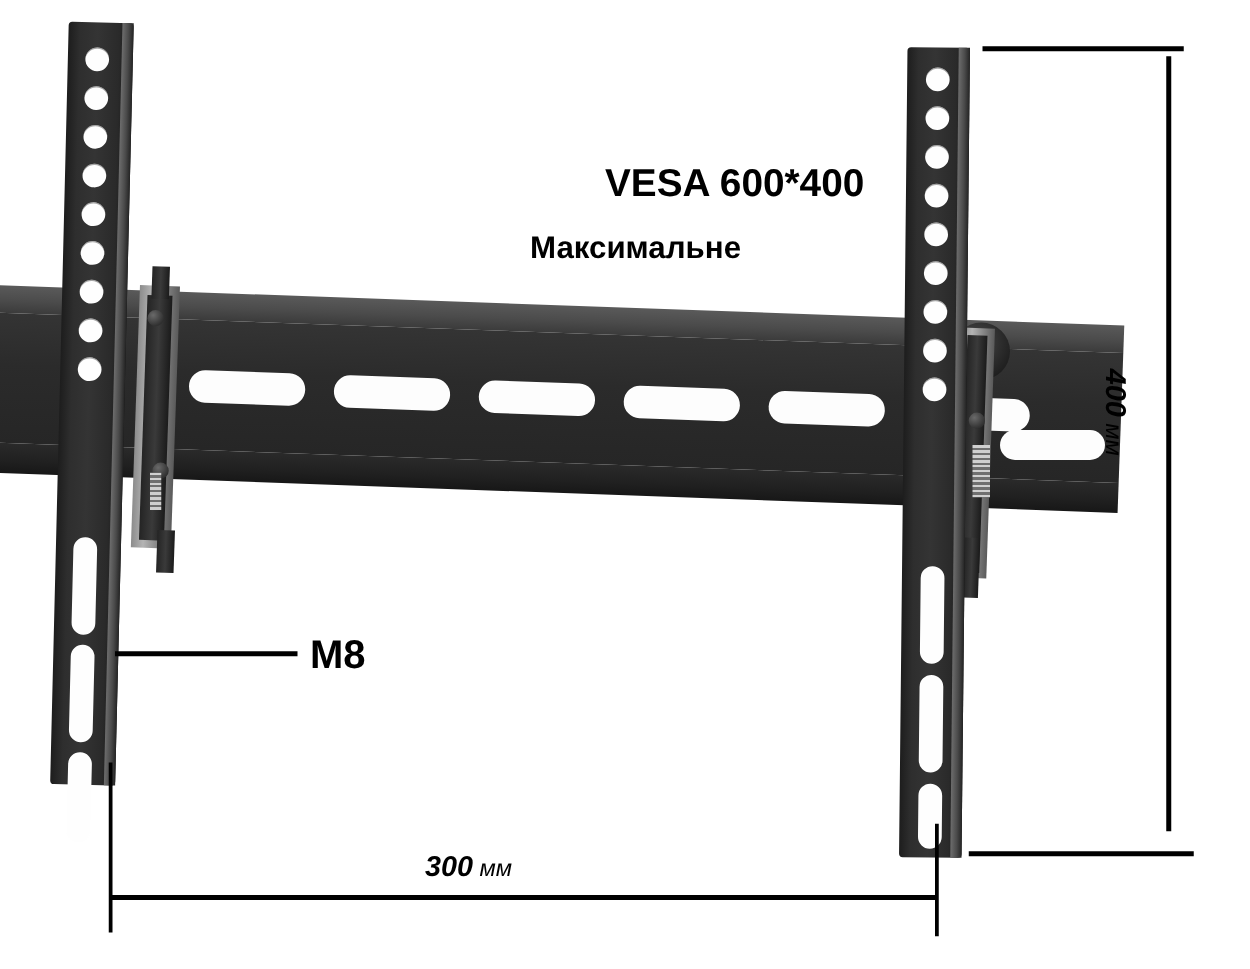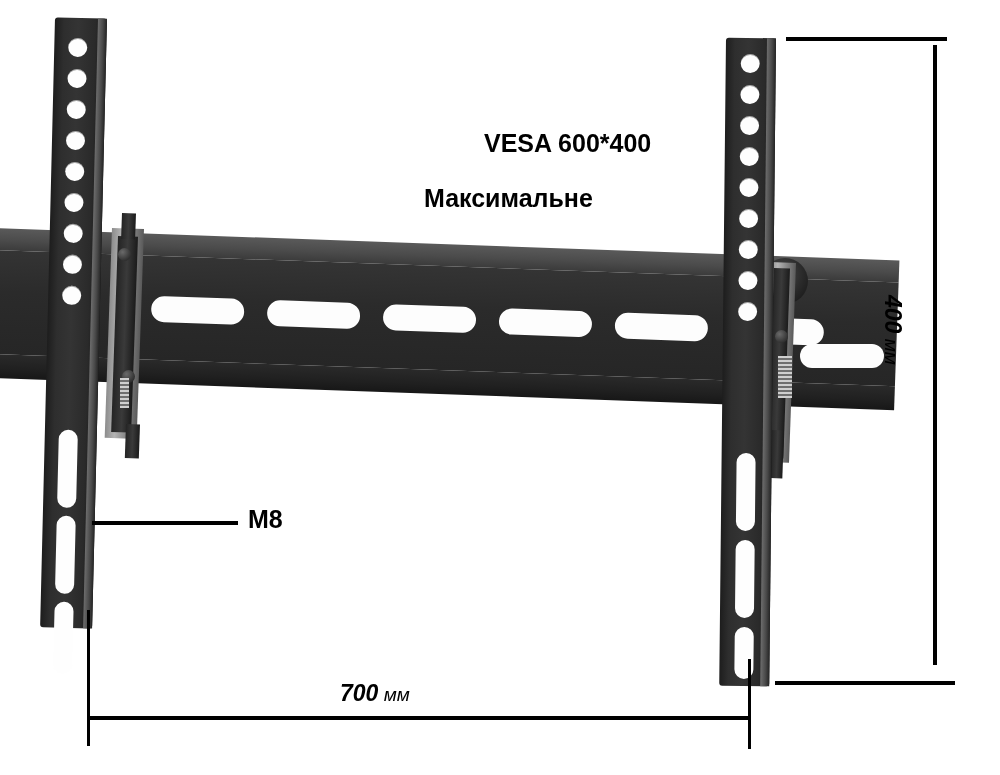--- a/index.html
+++ b/index.html
@@ -85,24 +85,24 @@
     background:radial-gradient(circle at 40% 35%,#4a4a4a 0%,#2a2a2a 55%,#121212 100%);
   }
 
   
   .anno{
     position:absolute;
     color:#000;
     font-family:"Liberation Sans", sans-serif;
     white-space:nowrap;
   }
-  .t-vesa{left:484px;top:129px;font-size:25px;font-weight:700;}
+  .t-vesa{left:484px;top:129px;font-size:31px;font-weight:700;}
   .t-load1{left:424px;top:184px;font-size:25px;font-weight:700;}
   .t-load2{left:424px;top:219px;font-size:25px;font-weight:700;}
-  .t-m8{left:248px;top:505px;font-size:25px;font-weight:700;}
+  .t-m8{left:248px;top:505px;font-size:32px;font-weight:700;}
 
   .dim-num{font-style:italic;font-weight:700;font-size:23px;}
   .dim-unit{font-style:italic;font-weight:400;font-size:19px;}
 
   .t-600{left:340px;top:680px;}
   .t-400{
     left:906px;top:295px;
     transform:rotate(90deg);
     transform-origin:left top;
   }
@@ -200,16 +200,16 @@
   <div class="ln ln-h" style="left:775px;top:681px;width:180px;"></div>
   <div class="ln ln-v" style="left:933px;top:45px;height:620px;"></div>
   <div class="anno t-400">
     <span class="dim-num">400</span><span class="dim-unit"> </span><span class="dim-unit">мм</span>
   </div>
 
   <div class="ln ln-thin-v" style="left:87px;top:610px;height:136px;"></div>
   <div class="ln ln-thin-v" style="left:748px;top:659px;height:90px;"></div>
   <div class="ln ln-h" style="left:89px;top:716px;width:661px;"></div>
   <div class="anno t-600">
-    <span class="dim-num">700</span><span class="dim-unit"> </span><span class="dim-unit">мм</span>
+    <span class="dim-num">300</span><span class="dim-unit"> </span><span class="dim-unit">мм</span>
   </div>
 
 </div>
 
 </body></html>

